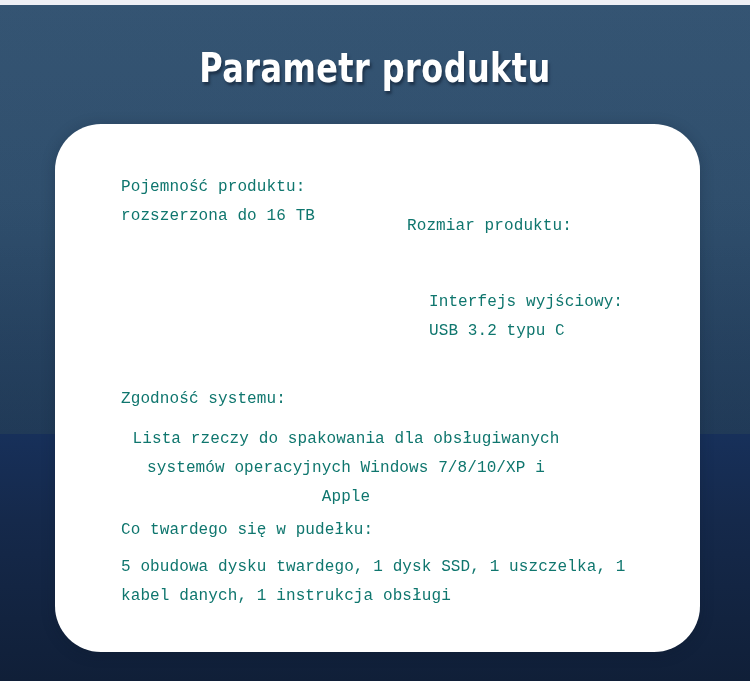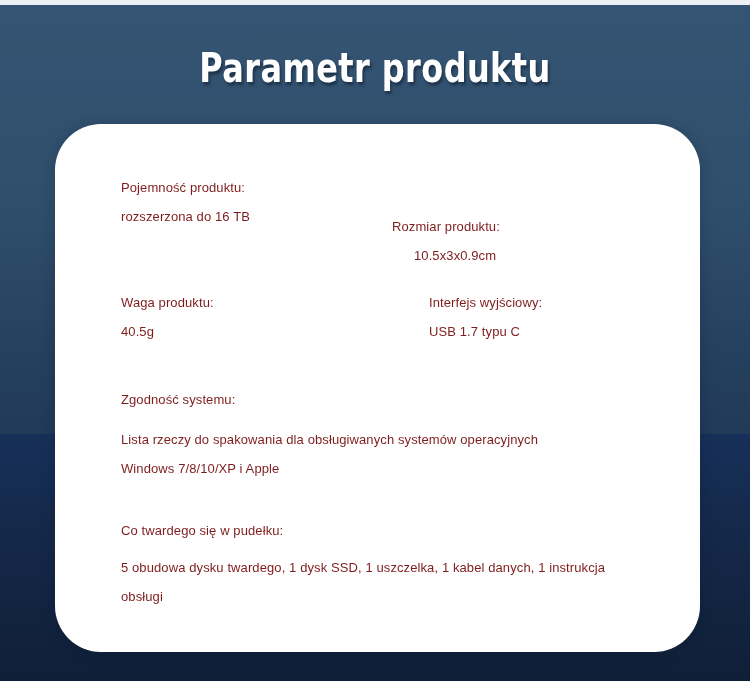--- a/index.html
+++ b/index.html
@@ -90,36 +90,36 @@
   }
 
   .card-inner {
     position: relative;
     width: 100%;
     height: 100%;
   }
 
   .txt {
     position: absolute;
-    color: #7f1d1d;
-    font-family: Liberation Sans, sans-serif;
-    font-size: 13px;
+    color: #0f766e;
+    font-family: Liberation Mono, monospace;
+    font-size: 16px;
     line-height: 29px;
     white-space: pre-line;
     letter-spacing: 0.1px;
   }
 
   
   .spec-capacity {
     left: 66px;
     top: 49px;
     width: 290px;
   }
   .spec-size {
-    left: 337px;
+    left: 352px;
     top: 59px;
     width: 270px;
   }
   .spec-size .line2 { display: block; padding-left: 22px; }
 
   
   .spec-weight {
     left: 66px;
     top: 164px;
     width: 280px;
@@ -133,20 +133,21 @@
   
   .spec-compat-label {
     left: 66px;
     top: 261px;
     width: 420px;
   }
   .spec-compat-body {
     left: 66px;
     top: 301px;
     width: 450px;
+    text-align: center;
   }
   .spec-box-label {
     left: 66px;
     top: 392px;
     width: 430px;
   }
   .spec-box-body {
     left: 66px;
     top: 429px;
     width: 520px;
@@ -164,28 +165,25 @@
   <div class="title">Parametr produktu</div>
 
   <div class="card">
     <div class="card-inner">
 
       <div class="txt spec-capacity">Pojemność produktu:
 rozszerzona do 16 TB</div>
 
       <div class="txt spec-size">
         <span>Rozmiar produktu:</span>
-        <span class="line2">10.5x3x0.9cm</span>
       </div>
 
-      <div class="txt spec-weight">Waga produktu:
-40.5g</div>
 
       <div class="txt spec-interface">Interfejs wyjściowy:
-USB 1.7 typu C</div>
+USB 3.2 typu C</div>
 
       <div class="txt spec-compat-label">Zgodność systemu:</div>
 
       <div class="txt spec-compat-body">Lista rzeczy do spakowania dla obsługiwanych systemów operacyjnych Windows 7/8/10/XP i Apple</div>
 
       <div class="txt spec-box-label">Co twardego się w pudełku:</div>
 
       <div class="txt spec-box-body">5 obudowa dysku twardego, 1 dysk SSD, 1 uszczelka, 1 kabel danych, 1 instrukcja obsługi</div>
 
     </div>

